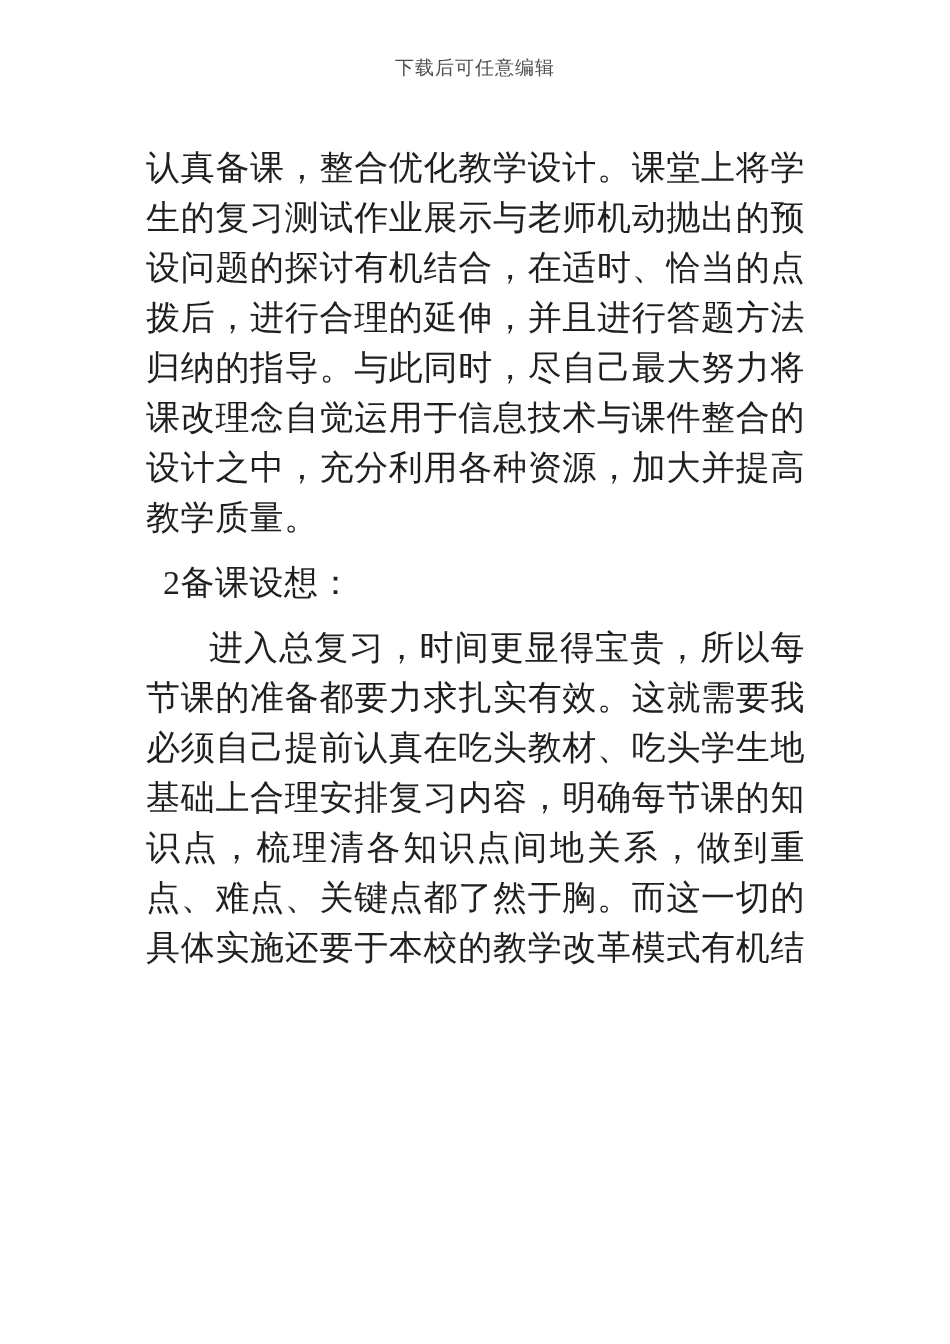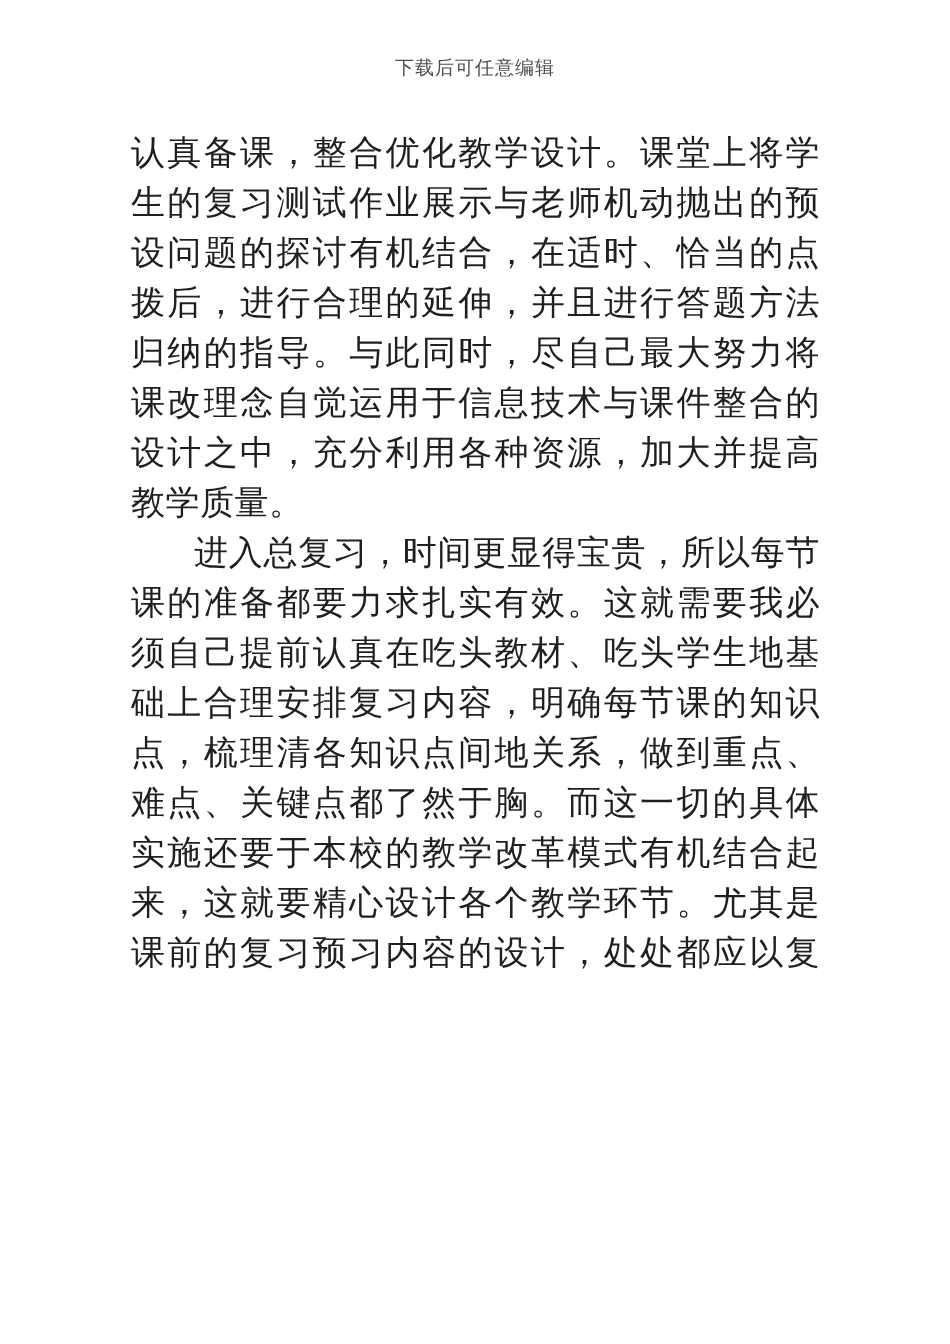--- a/index.html
+++ b/index.html
@@ -32,38 +32,39 @@
     left: 131px;
     width: 689px;
     font-size: 34px;
     line-height: 50px;
     color: #1f1f1f;
     text-align: justify;
     text-justify: inter-ideograph;
     letter-spacing: 0.5px;
   }
   .para {
-    margin: 0;
+    margin: 15px;
     padding: 0;
   }
   .indent-none  { text-indent: 0; }
   .indent-small { text-indent: 17px; }
   .indent-full  { text-indent: 63px; }
 </style>
 </head>
 <body>
 
 <div class="page">
 
   <div class="header-note">下载后可任意编辑</div>
 
   <div class="doc-body">
 
     <p class="para indent-none">认真备课，整合优化教学设计。课堂上将学生的复习测试作业展示与老师机动抛出的预设问题的探讨有机结合，在适时、恰当的点拨后，进行合理的延伸，并且进行答题方法归纳的指导。与此同时，尽自己最大努力将课改理念自觉运用于信息技术与课件整合的设计之中，充分利用各种资源，加大并提高教学质量。</p>
 
+    <p class="para indent-small">2备课设想：</p>
 
     <p class="para indent-full">进入总复习，时间更显得宝贵，所以每节课的准备都要力求扎实有效。这就需要我必须自己提前认真在吃头教材、吃头学生地基础上合理安排复习内容，明确每节课的知识点，梳理清各知识点间地关系，做到重点、难点、关键点都了然于胸。而这一切的具体实施还要于本校的教学改革模式有机结合起来，这就要精心设计各个教学环节。尤其是课前的复习预习内容的设计，处处都应以复习知识巩固知识、提升运用知识为准。这就要精心设计各个教学环节、教学内容更简化、教学过程更简洁、教学手段更简易、作业练习更精练、学生双基更扎实、学生思维更灵活。以此作为构建高效课堂的目标追求。</p>
 
     <p class="para indent-small">3培优转差与临届生辅导。</p>
 
   </div>
 
 </div>
 
 </body></html>

